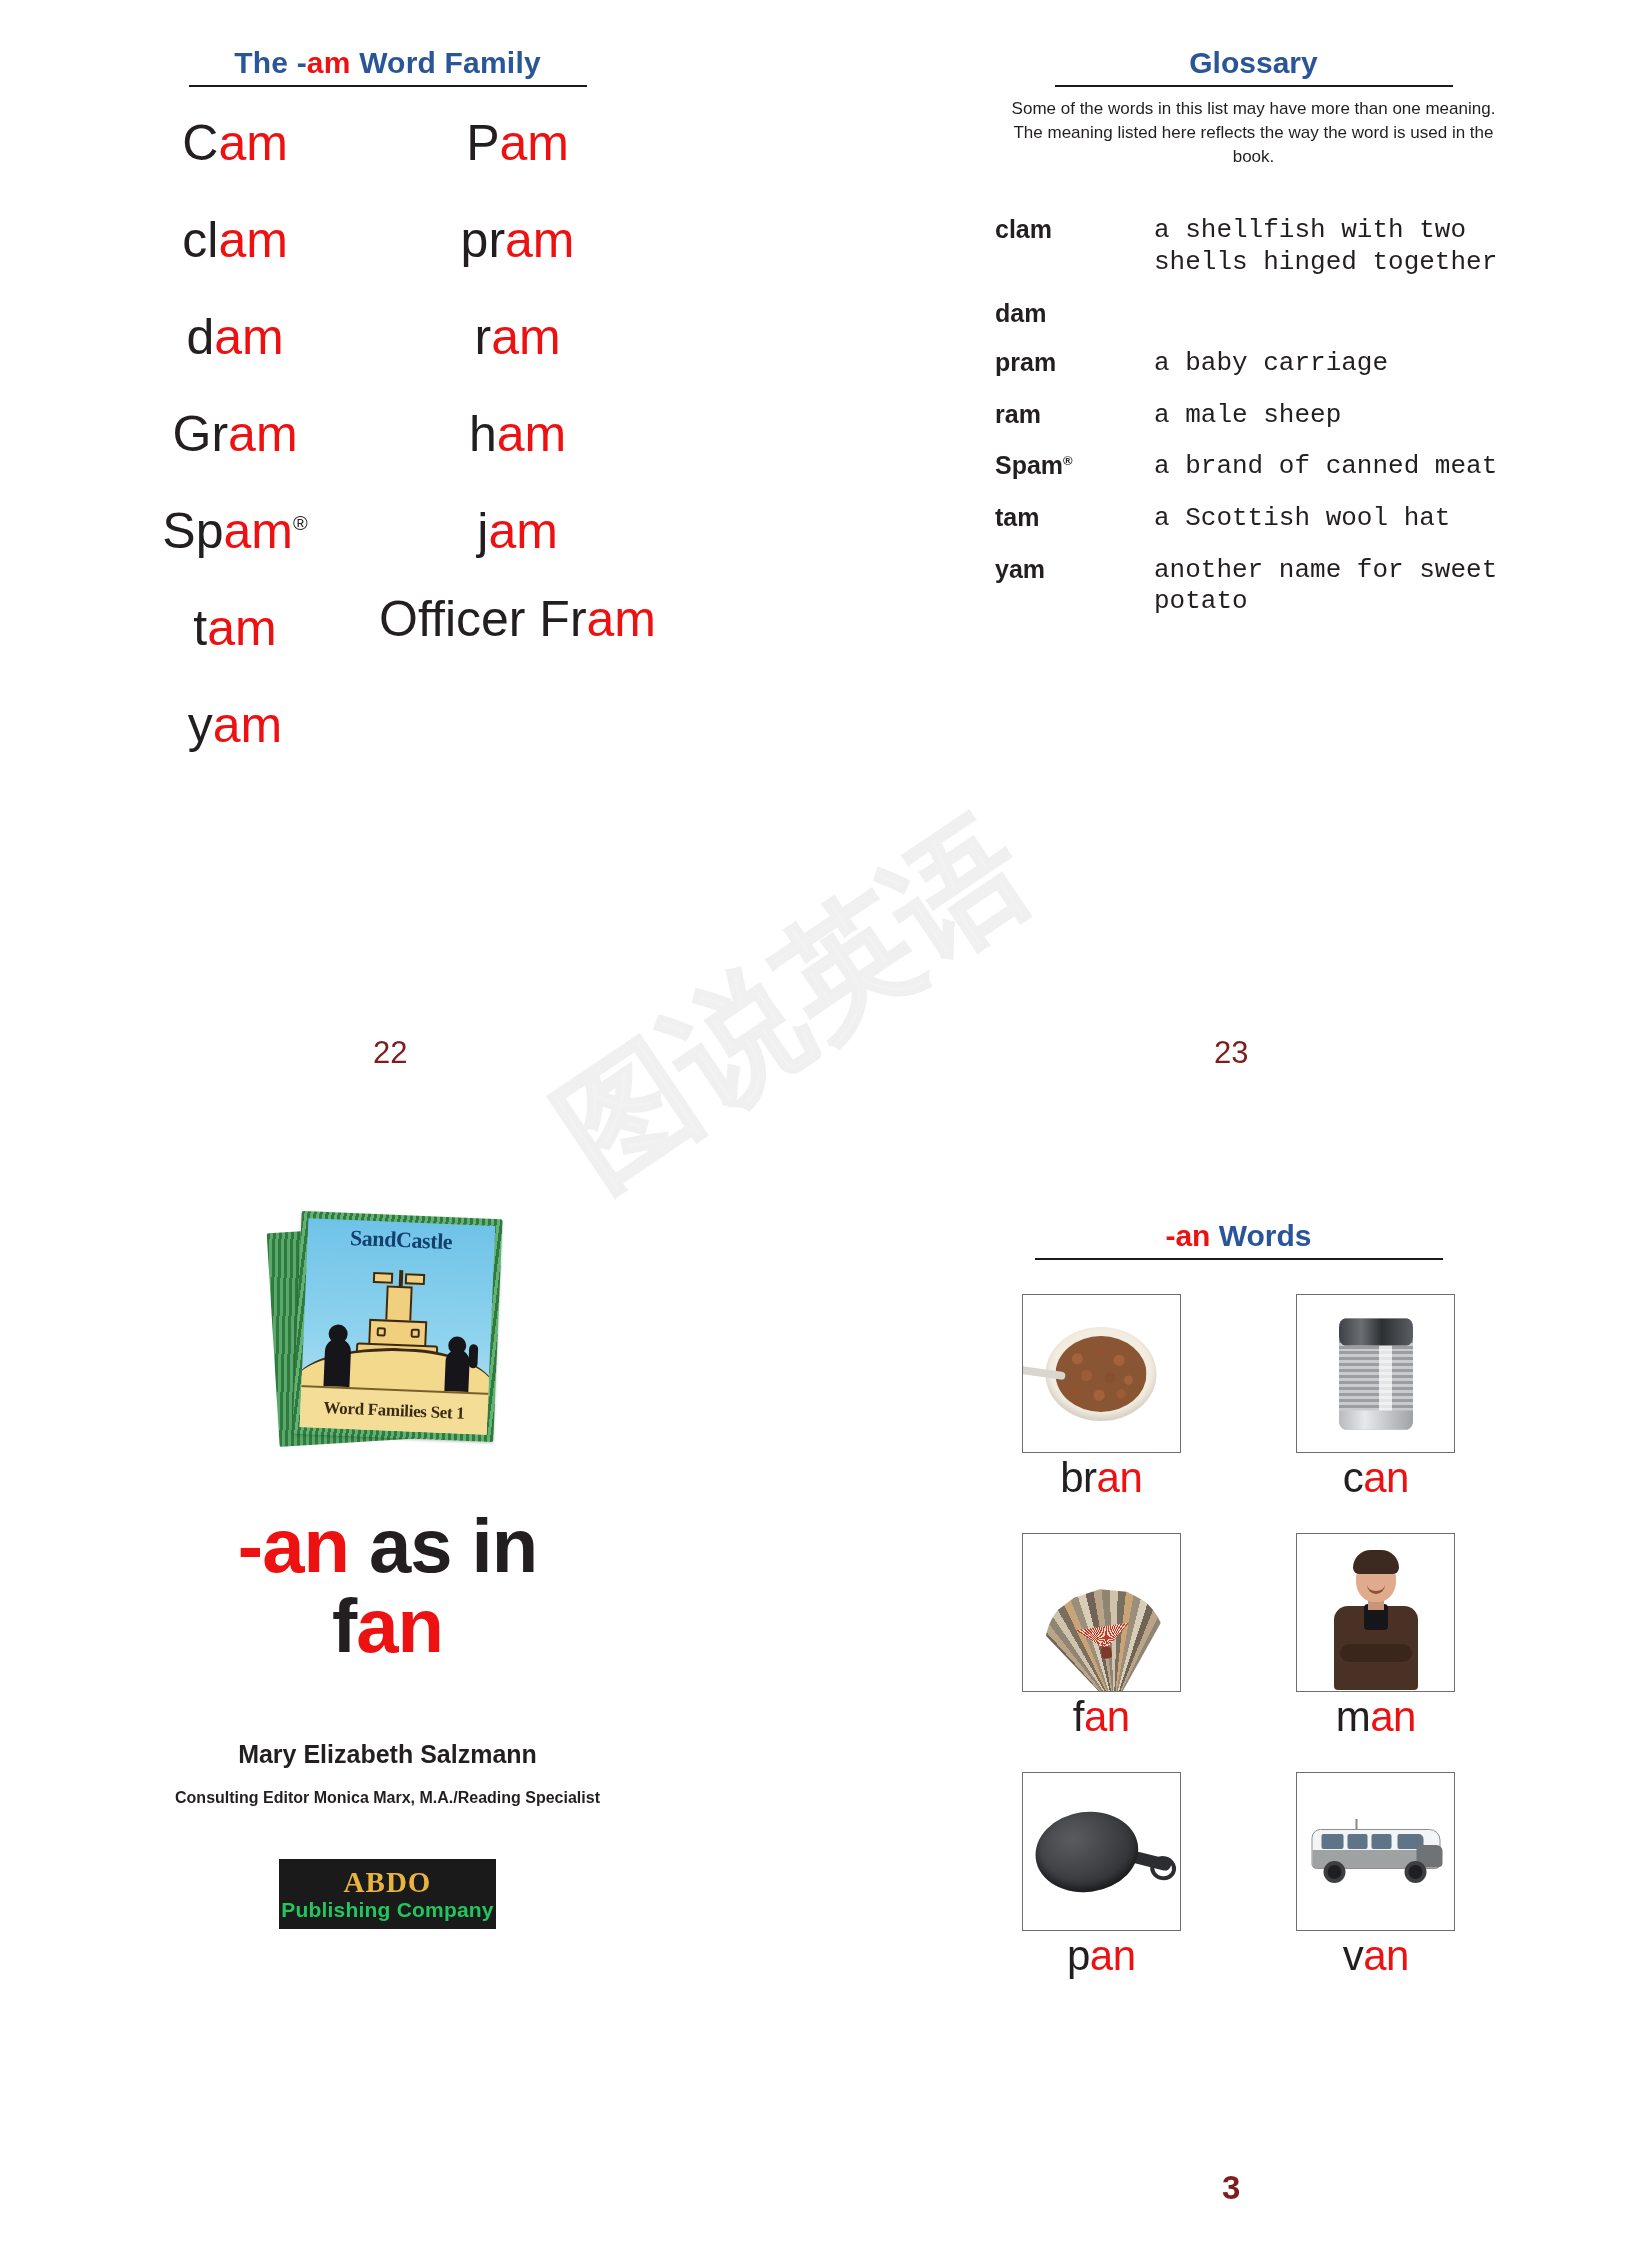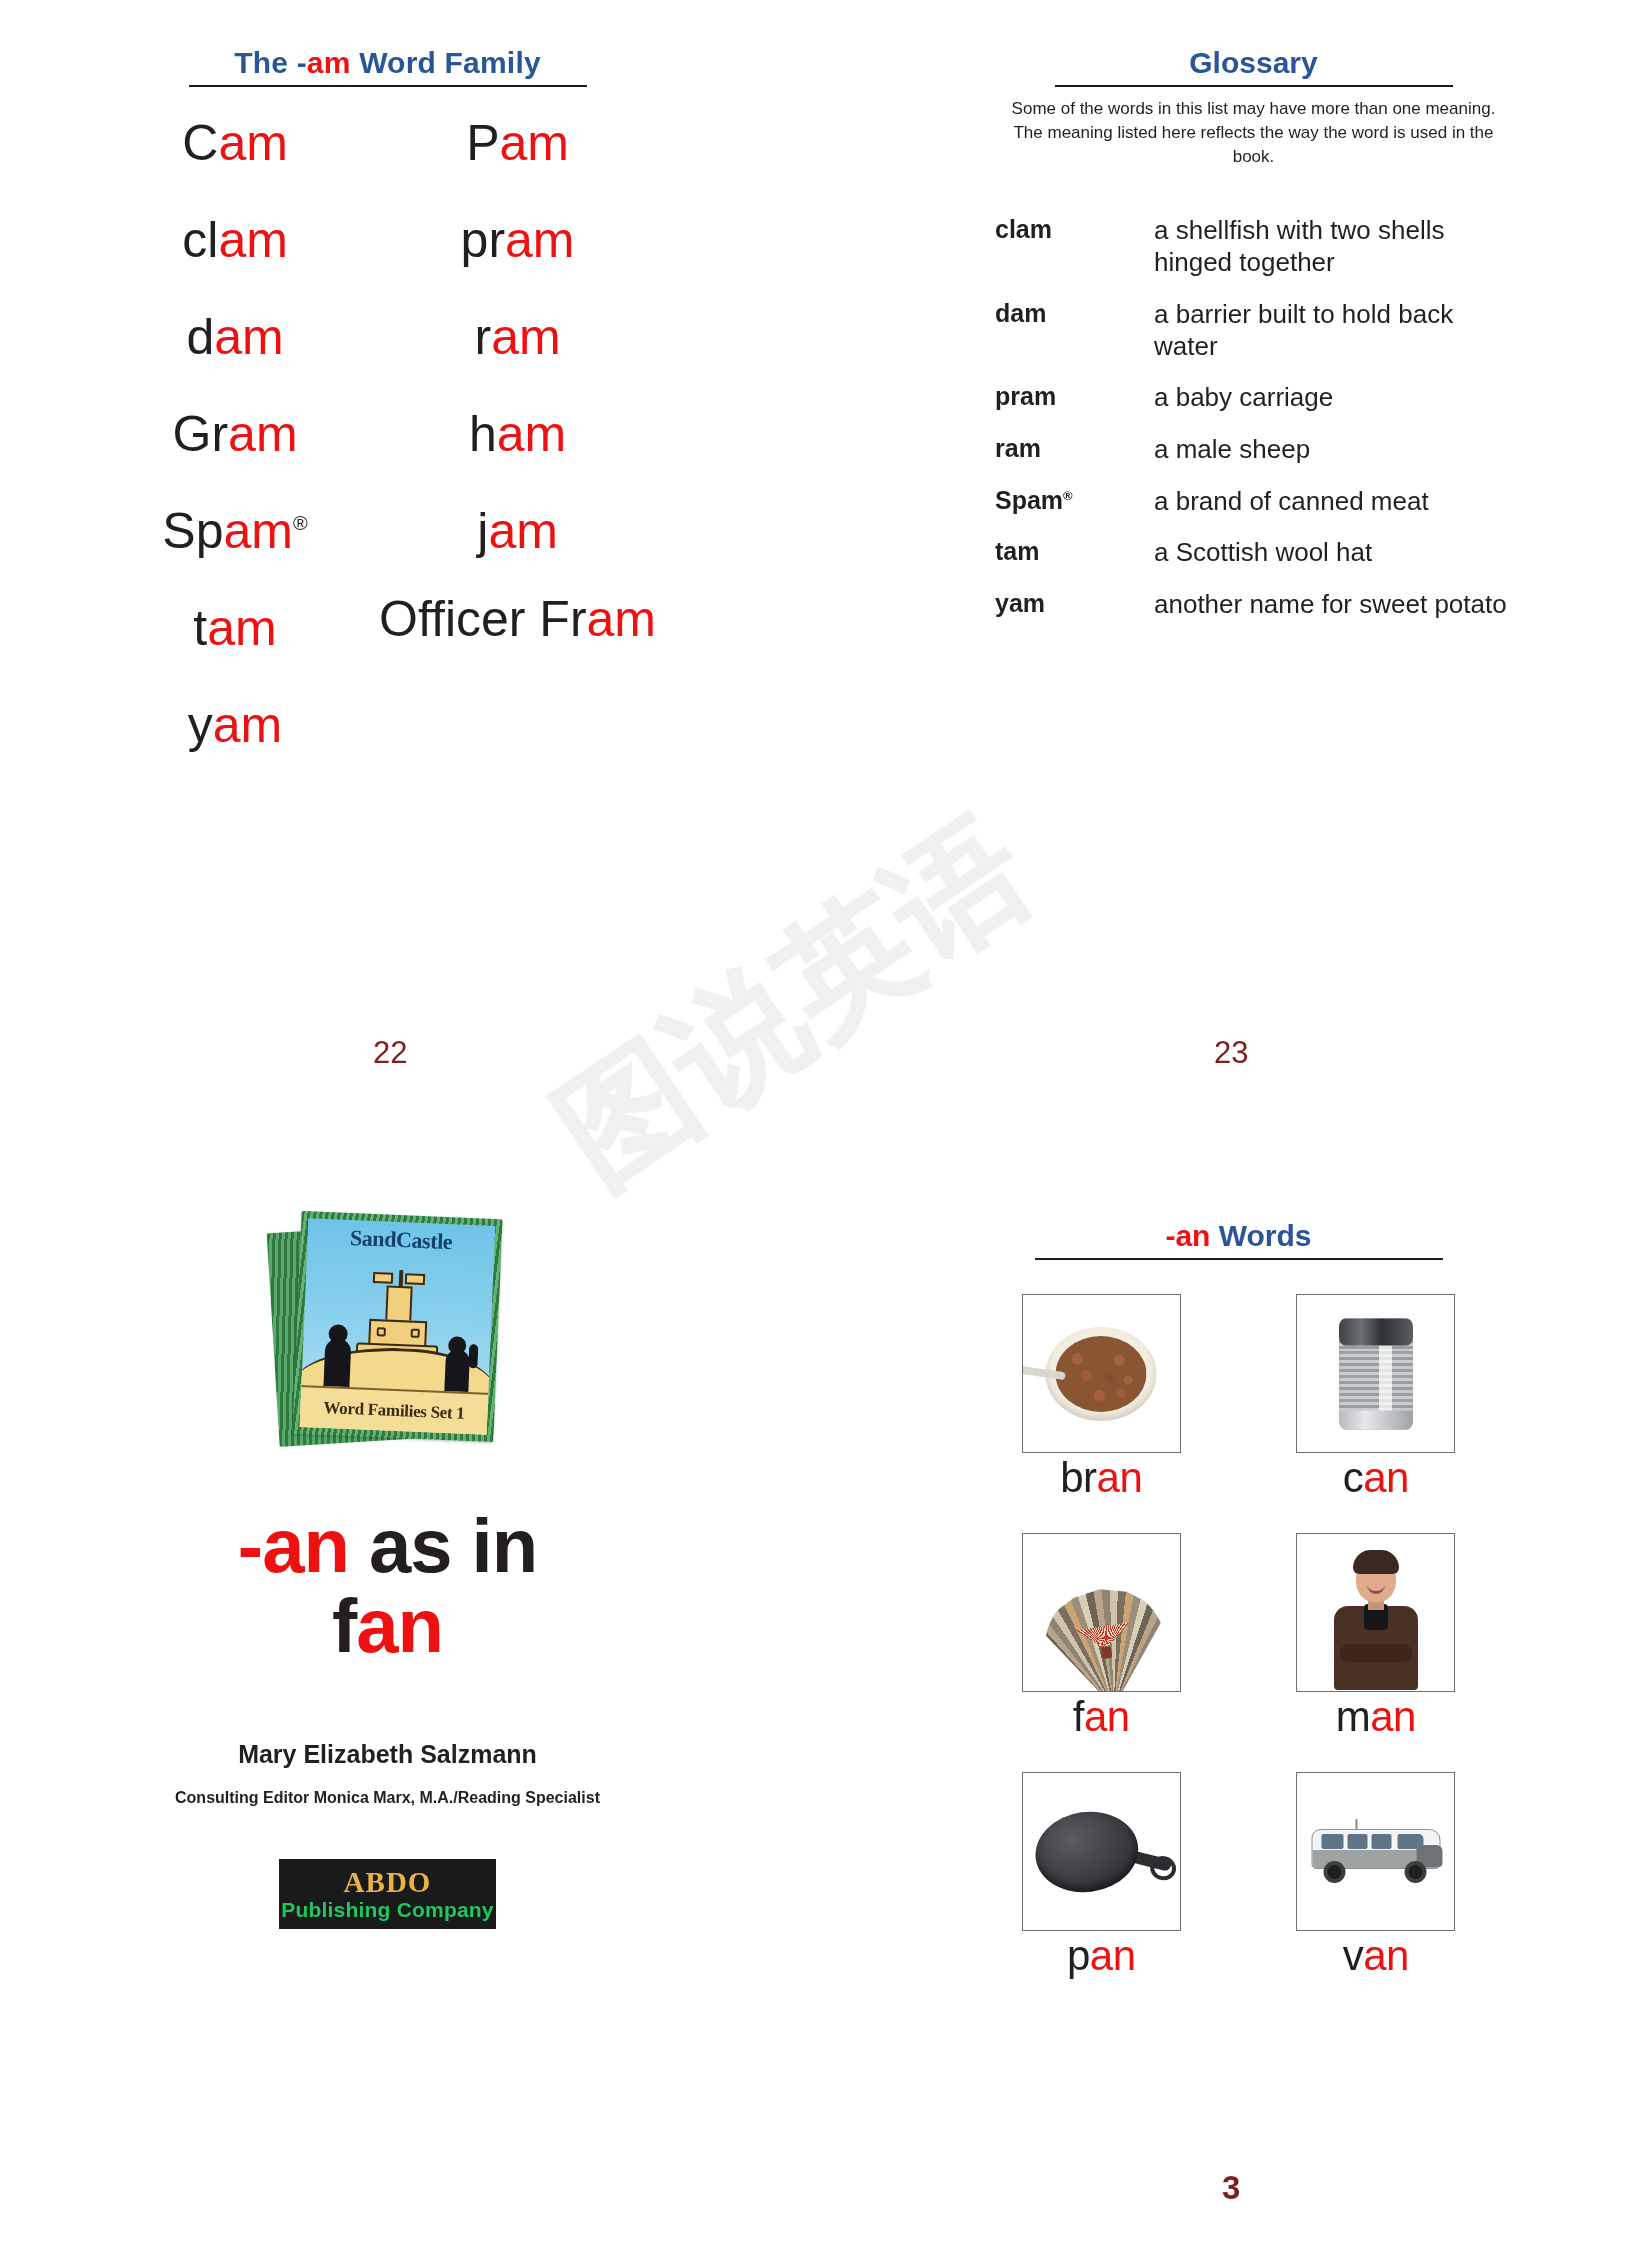--- a/index.html
+++ b/index.html
@@ -87,20 +87,21 @@
     width:159px;flex:0 0 159px;
     font-size:25px;font-weight:700;color:#231f20;
     white-space:nowrap;
   }
   .gl-term .sup{font-size:13px;vertical-align:super;font-weight:700;}
   .gl-def{
     flex:1;
     font-size:26px;
     line-height:1.22;
     color:#231f20;
+    font-family:Liberation Mono, monospace;
   }
 
   
   .folio{
     position:absolute;
     font-size:31px;
     color:#7f1d1d;
     font-family:Liberation Sans, sans-serif;
     font-weight:400;
   }
@@ -363,21 +364,20 @@
     <div class="gl-title">Glossary</div>
     <div class="gl-intro">Some of the words in this list may have more than one meaning. The meaning listed here reflects the way the word is used in the book.</div>
 
     <div class="gl-list">
       <div class="gl-row">
         <div class="gl-term"><span>clam</span><span class="sup"></span></div>
         <div class="gl-def">a shellfish with two shells hinged together</div>
       </div>
       <div class="gl-row">
         <div class="gl-term"><span>dam</span><span class="sup"></span></div>
-        <div class="gl-def">a barrier built to hold back water</div>
       </div>
       <div class="gl-row">
         <div class="gl-term"><span>pram</span><span class="sup"></span></div>
         <div class="gl-def">a baby carriage</div>
       </div>
       <div class="gl-row">
         <div class="gl-term"><span>ram</span><span class="sup"></span></div>
         <div class="gl-def">a male sheep</div>
       </div>
       <div class="gl-row">

